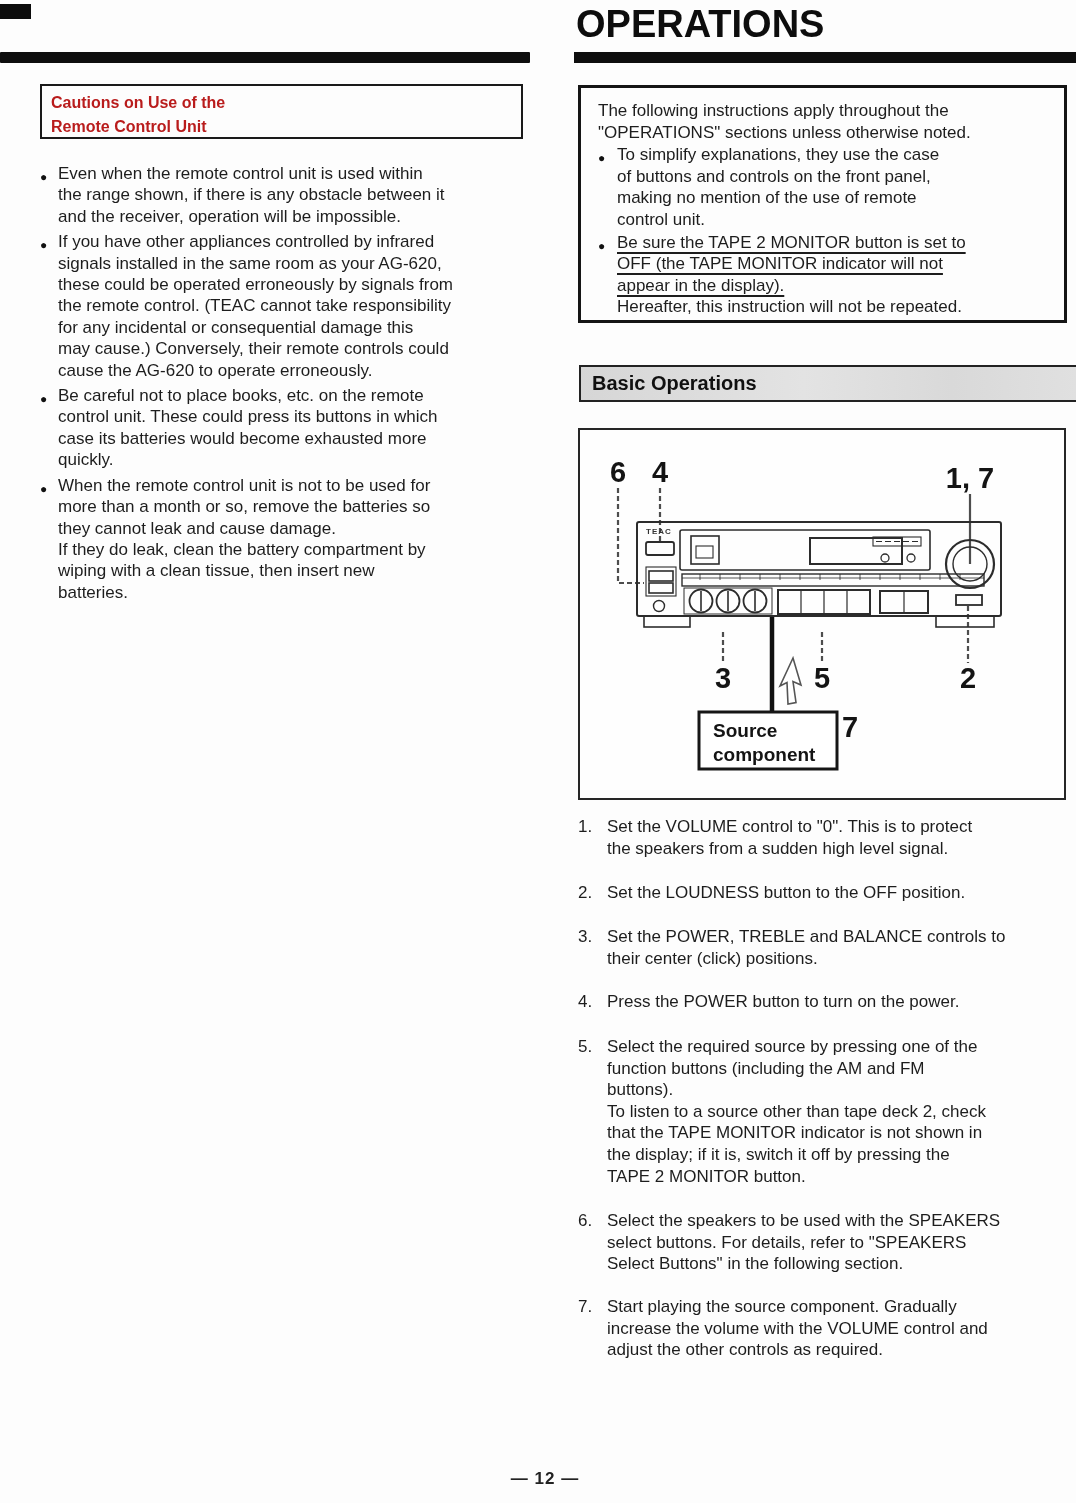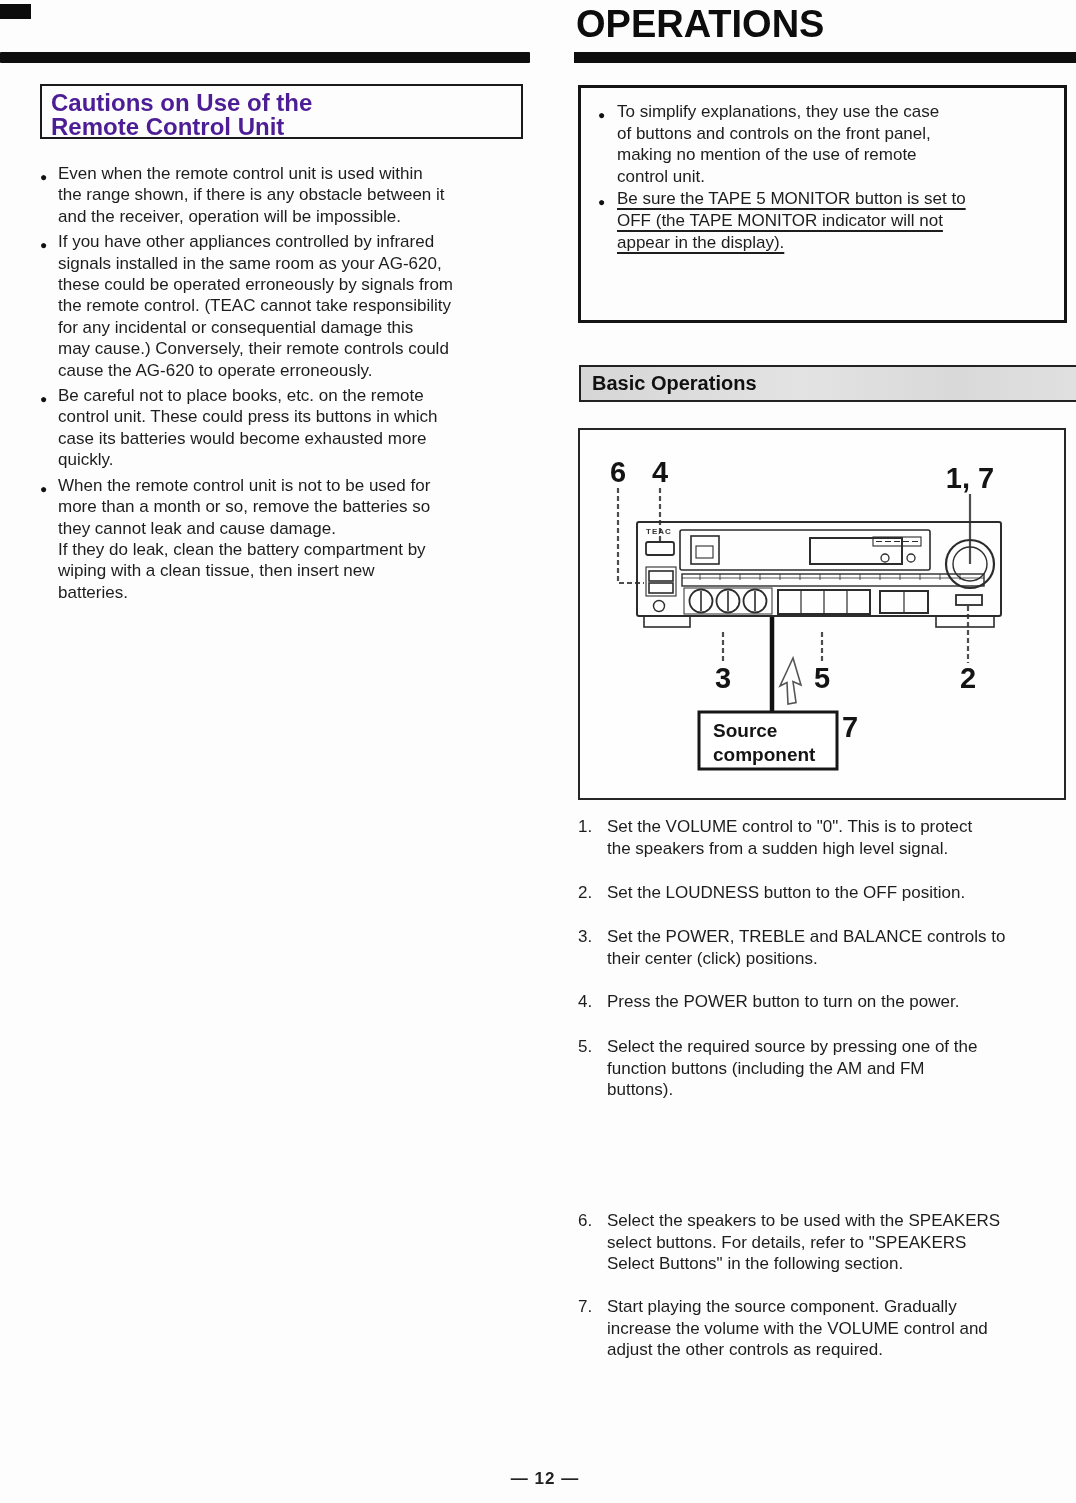--- a/index.html
+++ b/index.html
@@ -13,21 +13,21 @@
   #rule-left{position:absolute;left:0;top:52px;width:530px;height:11px;background:#0e0e0e;border-radius:1px;}
   #rule-right{position:absolute;left:574px;top:52px;width:502px;height:11px;background:#0e0e0e;}
   #ops-title{
     position:absolute;left:576px;top:2px;font-size:38px;font-weight:700;
     letter-spacing:0px;transform:scaleY(1.04);transform-origin:top left;color:#0d0d0d;
   }
   
   #cautions-box{
     position:absolute;left:40px;top:84px;width:462px;height:41px;
     border:2px solid #1a1a1a;padding:5px 8px 5px 9px;
-    font-size:24px;font-weight:700;line-height:24px;color:#4c1d95;
+    font-size:16px;font-weight:700;line-height:24px;color:#b91c1c;
   }
   #left-bullets{position:absolute;left:40px;top:163px;width:482px;font-size:17px;line-height:21.4px;}
   .brow{display:flex;margin-bottom:4px;}
   .bdot{width:18px;flex:0 0 18px;font-size:12px;padding-top:4px;color:#111;}
   .btxt{flex:1;}
   
   #notice-box{
     position:absolute;left:578px;top:85px;width:452px;height:208px;
     border:3px solid #151515;padding:12px 14px 12px 17px;
     font-size:17px;line-height:21.6px;
@@ -102,33 +102,36 @@
       <span class="btxt pre">When the remote control unit is not to be used for
 more than a month or so, remove the batteries so
 they cannot leak and cause damage.
 If they do leak, clean the battery compartment by
 wiping with a clean tissue, then insert new
 batteries.</span>
     </div>
   </div>
 
   <div id="notice-box">
+    <div class="pre">The following instructions apply throughout the
+"OPERATIONS" sections unless otherwise noted.</div>
     <div class="brow">
       <span class="bdot">●</span>
       <span class="btxt pre">To simplify explanations, they use the case
 of buttons and controls on the front panel,
 making no mention of the use of remote
 control unit.</span>
     </div>
     <div class="brow">
       <span class="bdot">●</span>
       <span class="btxt">
-        <span class="u pre">Be sure the TAPE 5 MONITOR button is set to
+        <span class="u pre">Be sure the TAPE 2 MONITOR button is set to
 OFF (the TAPE MONITOR indicator will not
 appear in the display).</span>
+        <div class="pre">Hereafter, this instruction will not be repeated.</div>
       </span>
     </div>
   </div>
 
   <div id="basic-bar">
     <span>Basic Operations</span>
   </div>
 
   <div id="diagram-frame">
     <svg width="484" height="368" viewBox="0 0 484 368">
@@ -217,20 +220,24 @@
   <div class="step" id="step-4">
     <span class="num">4.</span>
     <span class="stxt pre">Press the POWER button to turn on the power.</span>
   </div>
   <div class="step" id="step-5">
     <span class="num">5.</span>
     <span class="stxt">
       <div class="pre">Select the required source by pressing one of the
 function buttons (including the AM and FM
 buttons).</div>
+      <div class="pre">To listen to a source other than tape deck 2, check
+that the TAPE MONITOR indicator is not shown in
+the display; if it is, switch it off by pressing the
+TAPE 2 MONITOR button.</div>
     </span>
   </div>
   <div class="step" id="step-6">
     <span class="num">6.</span>
     <span class="stxt pre">Select the speakers to be used with the SPEAKERS
 select buttons. For details, refer to "SPEAKERS
 Select Buttons" in the following section.</span>
   </div>
   <div class="step" id="step-7">
     <span class="num">7.</span>

